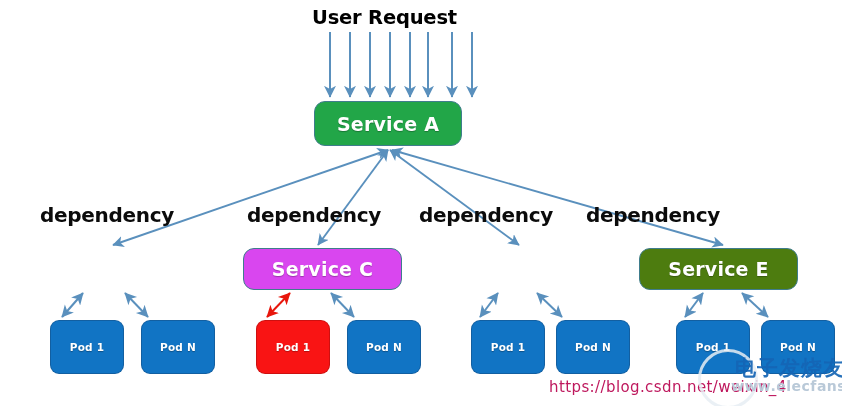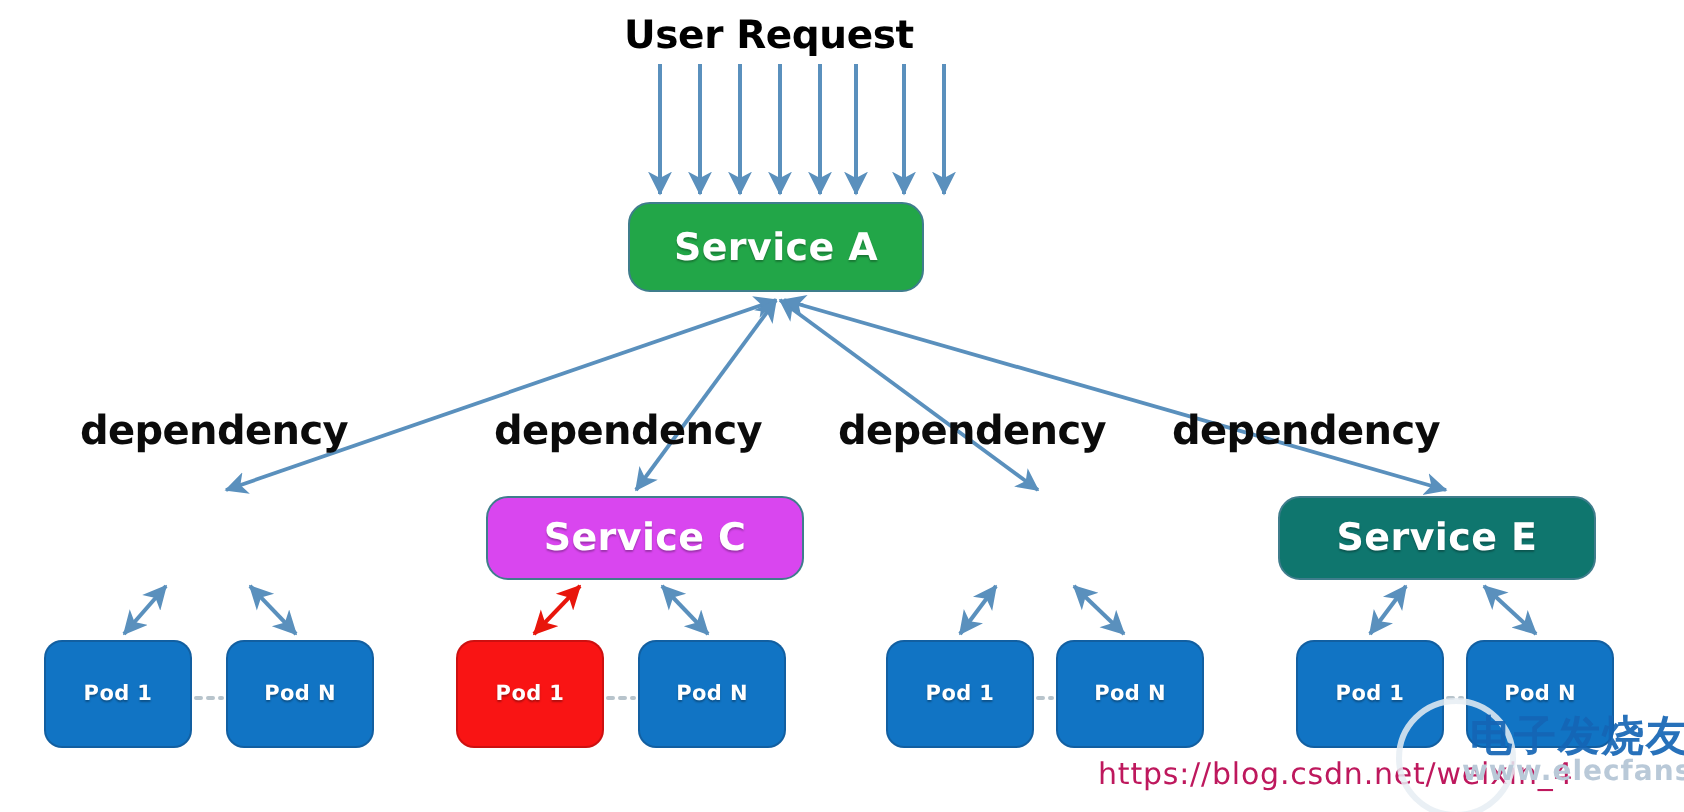--- a/index.html
+++ b/index.html
@@ -42,20 +42,21 @@
     font-weight: 700;
     letter-spacing: .2px;
     text-shadow: 0 1px 1px rgba(0,0,0,.28);
   }
   .pod {
     border: 1px solid rgba(20,70,120,.45);
     font-size: 10.5px;
     font-weight: 700;
     letter-spacing: .2px;
     text-shadow: 0 1px 1px rgba(0,0,0,.3);
+    margin-left: 28px;
   }
   .caption {
     position: absolute;
     color: #000000;
     font-size: 19.5px;
     font-weight: 700;
     letter-spacing: -.2px;
     white-space: nowrap;
     z-index: 4;
   }
@@ -182,21 +183,21 @@
   <div class="node pod" style="left:22px; top:320px; width:74px; height:54px; background:#1174c4;">Pod 1</div>
   <div class="node pod" style="left:113px; top:320px; width:74px; height:54px; background:#1174c4;">Pod N</div>
 
   <div class="node svc" style="left:231px; top:248px; width:159px; height:42px; background:#d946ef;margin-left:12px;">Service C</div>
   <div class="node pod" style="left:228px; top:320px; width:74px; height:54px; background:#f91414; border-color:rgba(150,10,10,.45);">Pod 1</div>
   <div class="node pod" style="left:319px; top:320px; width:74px; height:54px; background:#1174c4;">Pod N</div>
 
   <div class="node pod" style="left:443px; top:320px; width:74px; height:54px; background:#1174c4;">Pod 1</div>
   <div class="node pod" style="left:528px; top:320px; width:74px; height:54px; background:#1174c4;">Pod N</div>
 
-  <div class="node svc" style="left:639px; top:248px; width:159px; height:42px; background:#0f766e;">Service E</div>
+  <div class="node svc" style="left:639px; top:248px; width:159px; height:42px; background:#4d7c0f;">Service E</div>
   <div class="node pod" style="left:648px; top:320px; width:74px; height:54px; background:#1174c4;">Pod 1</div>
   <div class="node pod" style="left:733px; top:320px; width:74px; height:54px; background:#1174c4;">Pod N</div>
 
   <div class="wm wm-csdn" style="left:549px; top:378px;">https://blog.csdn.net/weixin_4</div>
   <div class="wm-logo" style="left:698px; top:349px;"></div>
   <div class="wm wm-brand" style="left:735px; top:354px;">电子发烧友</div>
   <div class="wm wm-url" style="left:731px; top:378px;">www.elecfans.com</div>
 
 </div>
 

